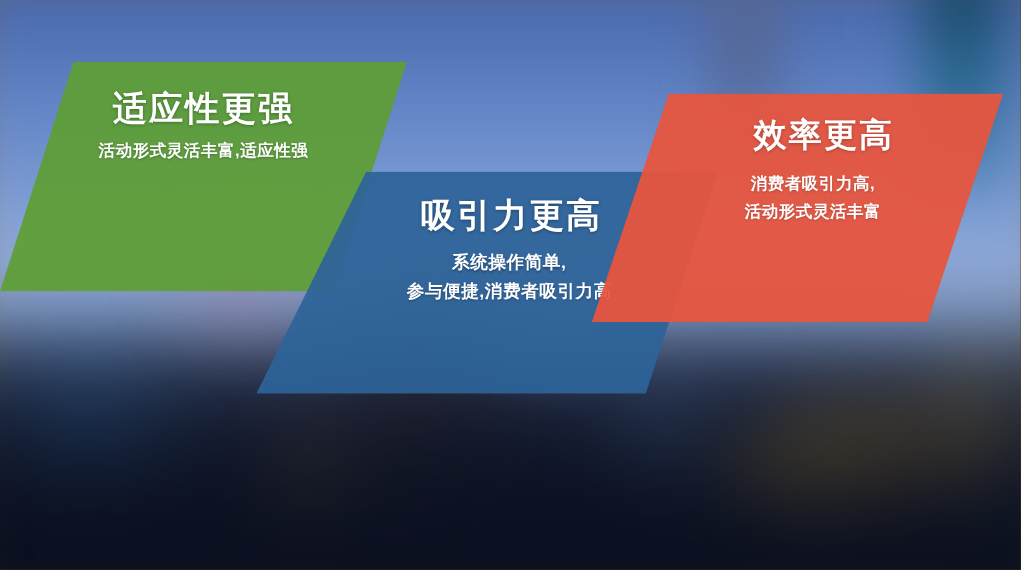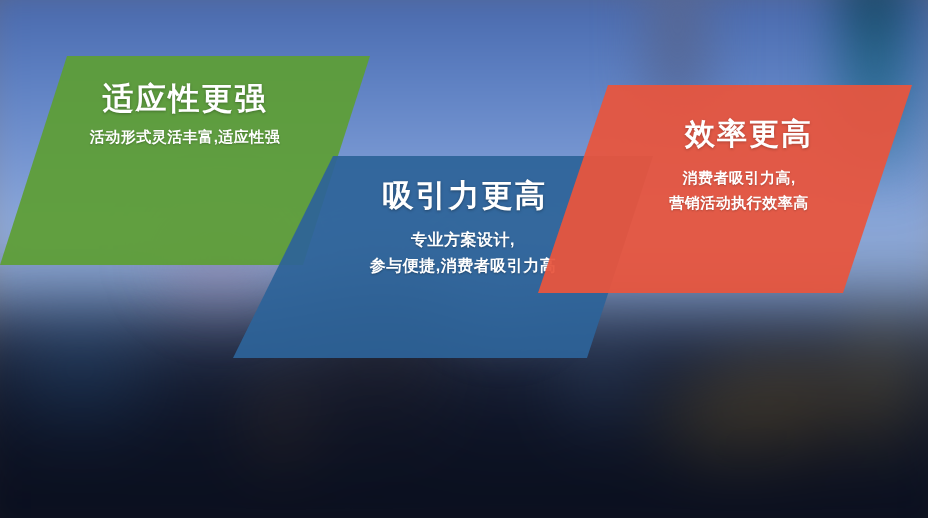--- a/index.html
+++ b/index.html
@@ -141,21 +141,21 @@
 
   
   #panel-red {
     left: 538px; top: 85px; width: 374px; height: 208px;
   }
   #panel-red .shape {
     background: #E8553E;
     opacity: 0.94;
     clip-path: polygon(70px 0px, 374px 0px, 305px 208px, 0px 208px);
   }
-  #panel-red .content { padding-top: 32px; align-items: center; }
+  #panel-red .content { padding-top: 22px; align-items: center; }
   #panel-red .title {
     font-size: 30px; font-weight: bold; letter-spacing: 2px;
     line-height: 1.1; margin-left: 48px;
     text-shadow: 0 1px 3px rgba(0,0,0,0.25);
   }
   #panel-red .sub {
     font-size: 15px; font-weight: bold; margin-top: 16px;
     line-height: 1.65; letter-spacing: 0.5px; margin-left: 28px;
     text-shadow: 0 1px 2px rgba(0,0,0,0.22);
   }
@@ -182,30 +182,30 @@
         <span class="sub-line">活动形式灵活丰富,适应性强</span>
       </div>
     </div>
   </div>
 
   <div class="panel" id="panel-blue">
     <div class="shape"></div>
     <div class="content">
       <div class="title">吸引力更高</div>
       <div class="sub">
-        <span class="sub-line">专业方案设计,</span>
+        <span class="sub-line">系统操作简单,</span>
         <span class="sub-line">参与便捷,消费者吸引力高</span>
       </div>
     </div>
   </div>
 
   <div class="panel" id="panel-red">
     <div class="shape"></div>
     <div class="content">
       <div class="title">效率更高</div>
       <div class="sub">
         <span class="sub-line">消费者吸引力高,</span>
-        <span class="sub-line">营销活动执行效率高</span>
+        <span class="sub-line">活动形式灵活丰富</span>
       </div>
     </div>
   </div>
 
 </div>
 
 </body></html>

